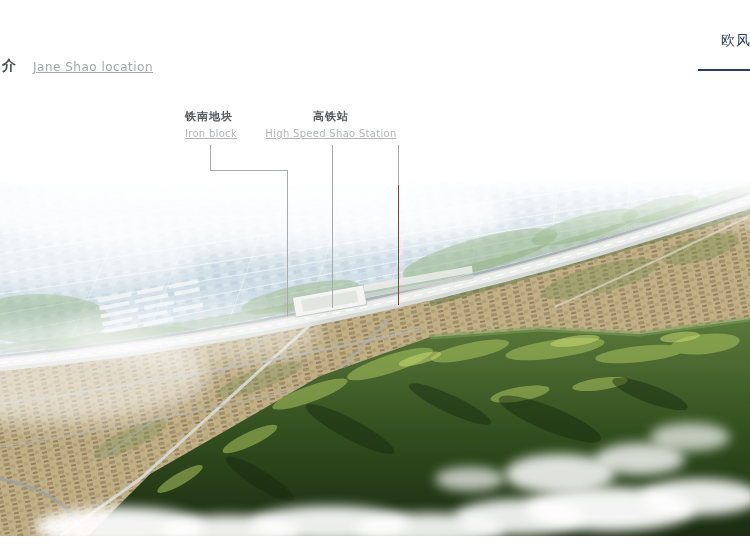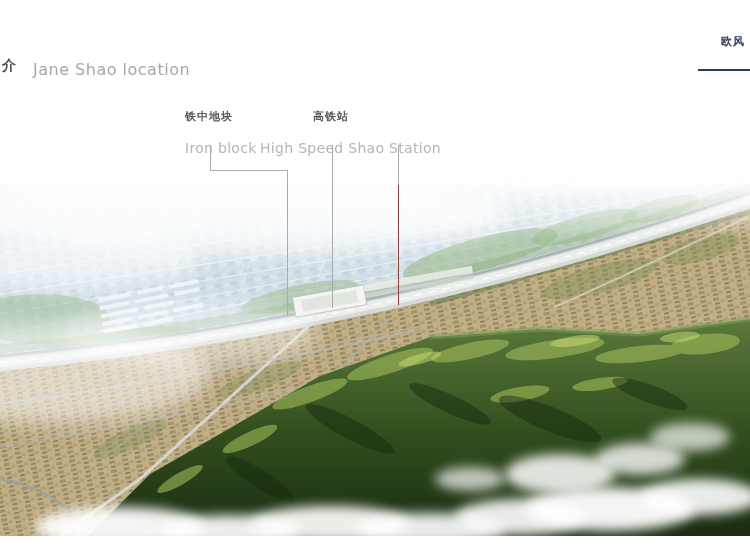--- a/index.html
+++ b/index.html
@@ -3,32 +3,32 @@
 <meta charset="utf-8">
 <style>
   html,body{margin:0;padding:0;}
   body{width:750px;height:560px;overflow:hidden;background:#ffffff;
        font-family:"DejaVu Sans","Liberation Sans",sans-serif;position:relative;}
   .page{position:absolute;inset:0;width:750px;height:560px;overflow:hidden;background:#fff;}
 
   
   .title-zh{position:absolute;left:-14px;top:57px;font-size:14px;font-weight:bold;
             color:#4a4c4e;letter-spacing:2px;white-space:nowrap;}
-  .title-en{position:absolute;left:33px;top:60px;font-size:16px;color:#a4a8ab;
-            letter-spacing:0.5px;white-space:nowrap;}
+  .title-en{position:absolute;left:33px;top:60px;font-size:12px;color:#a4a8ab;
+            letter-spacing:0.5px;white-space:nowrap;text-decoration:underline;}
 
   
   .logo{position:absolute;left:693px;top:30px;width:120px;text-align:left;}
-  .logo-zh{font-size:11px;color:#2c3a5e;letter-spacing:1px;padding-left:28px;white-space:nowrap;font-weight:bold;}
+  .logo-zh{font-size:14px;color:#2c3a5e;letter-spacing:1px;padding-left:28px;white-space:nowrap;}
   .logo-rule{position:absolute;left:698px;top:69px;width:60px;height:2px;background:#2c3a5e;}
 
   
   .ann{position:absolute;top:109px;white-space:nowrap;}
   .ann .zh{font-size:11px;font-weight:bold;color:#58595b;letter-spacing:1px;display:block;}
-  .ann .en{font-size:14px;color:#b3b5b7;display:block;margin-top:16px;letter-spacing:0.3px;}
+  .ann .en{font-size:10px;color:#b3b5b7;display:block;margin-top:4px;letter-spacing:0.3px;text-decoration:underline;}
   .ann1{left:185px;}
   .ann2{left:260px;width:142px;text-align:center;}
   .ann3{left:383px;}
 
   
   .lead{position:absolute;background:#a8acae;}
   .v{width:1px;}
   .h{height:1px;}
   .lead-red{position:absolute;background:#8a4038;width:1px;}
 
@@ -44,21 +44,21 @@
   <div class="title-zh">简介</div>
   <div class="title-en">Jane Shao location</div>
 
   <div class="logo">
     <span class="logo-zh">欧风</span>
     
   </div>
   <div class="logo-rule"></div>
 
   <div class="ann ann1">
-    <span class="zh">铁中地块</span>
+    <span class="zh">铁南地块</span>
     <span class="en">Iron block</span>
   </div>
   <div class="ann ann2">
     <span class="zh">高铁站</span>
     <span class="en">High Speed Shao Station</span>
   </div>
 
   <div class="photo">
     <svg viewBox="0 0 750 357" width="750" height="357" preserveAspectRatio="none">
       <defs>

